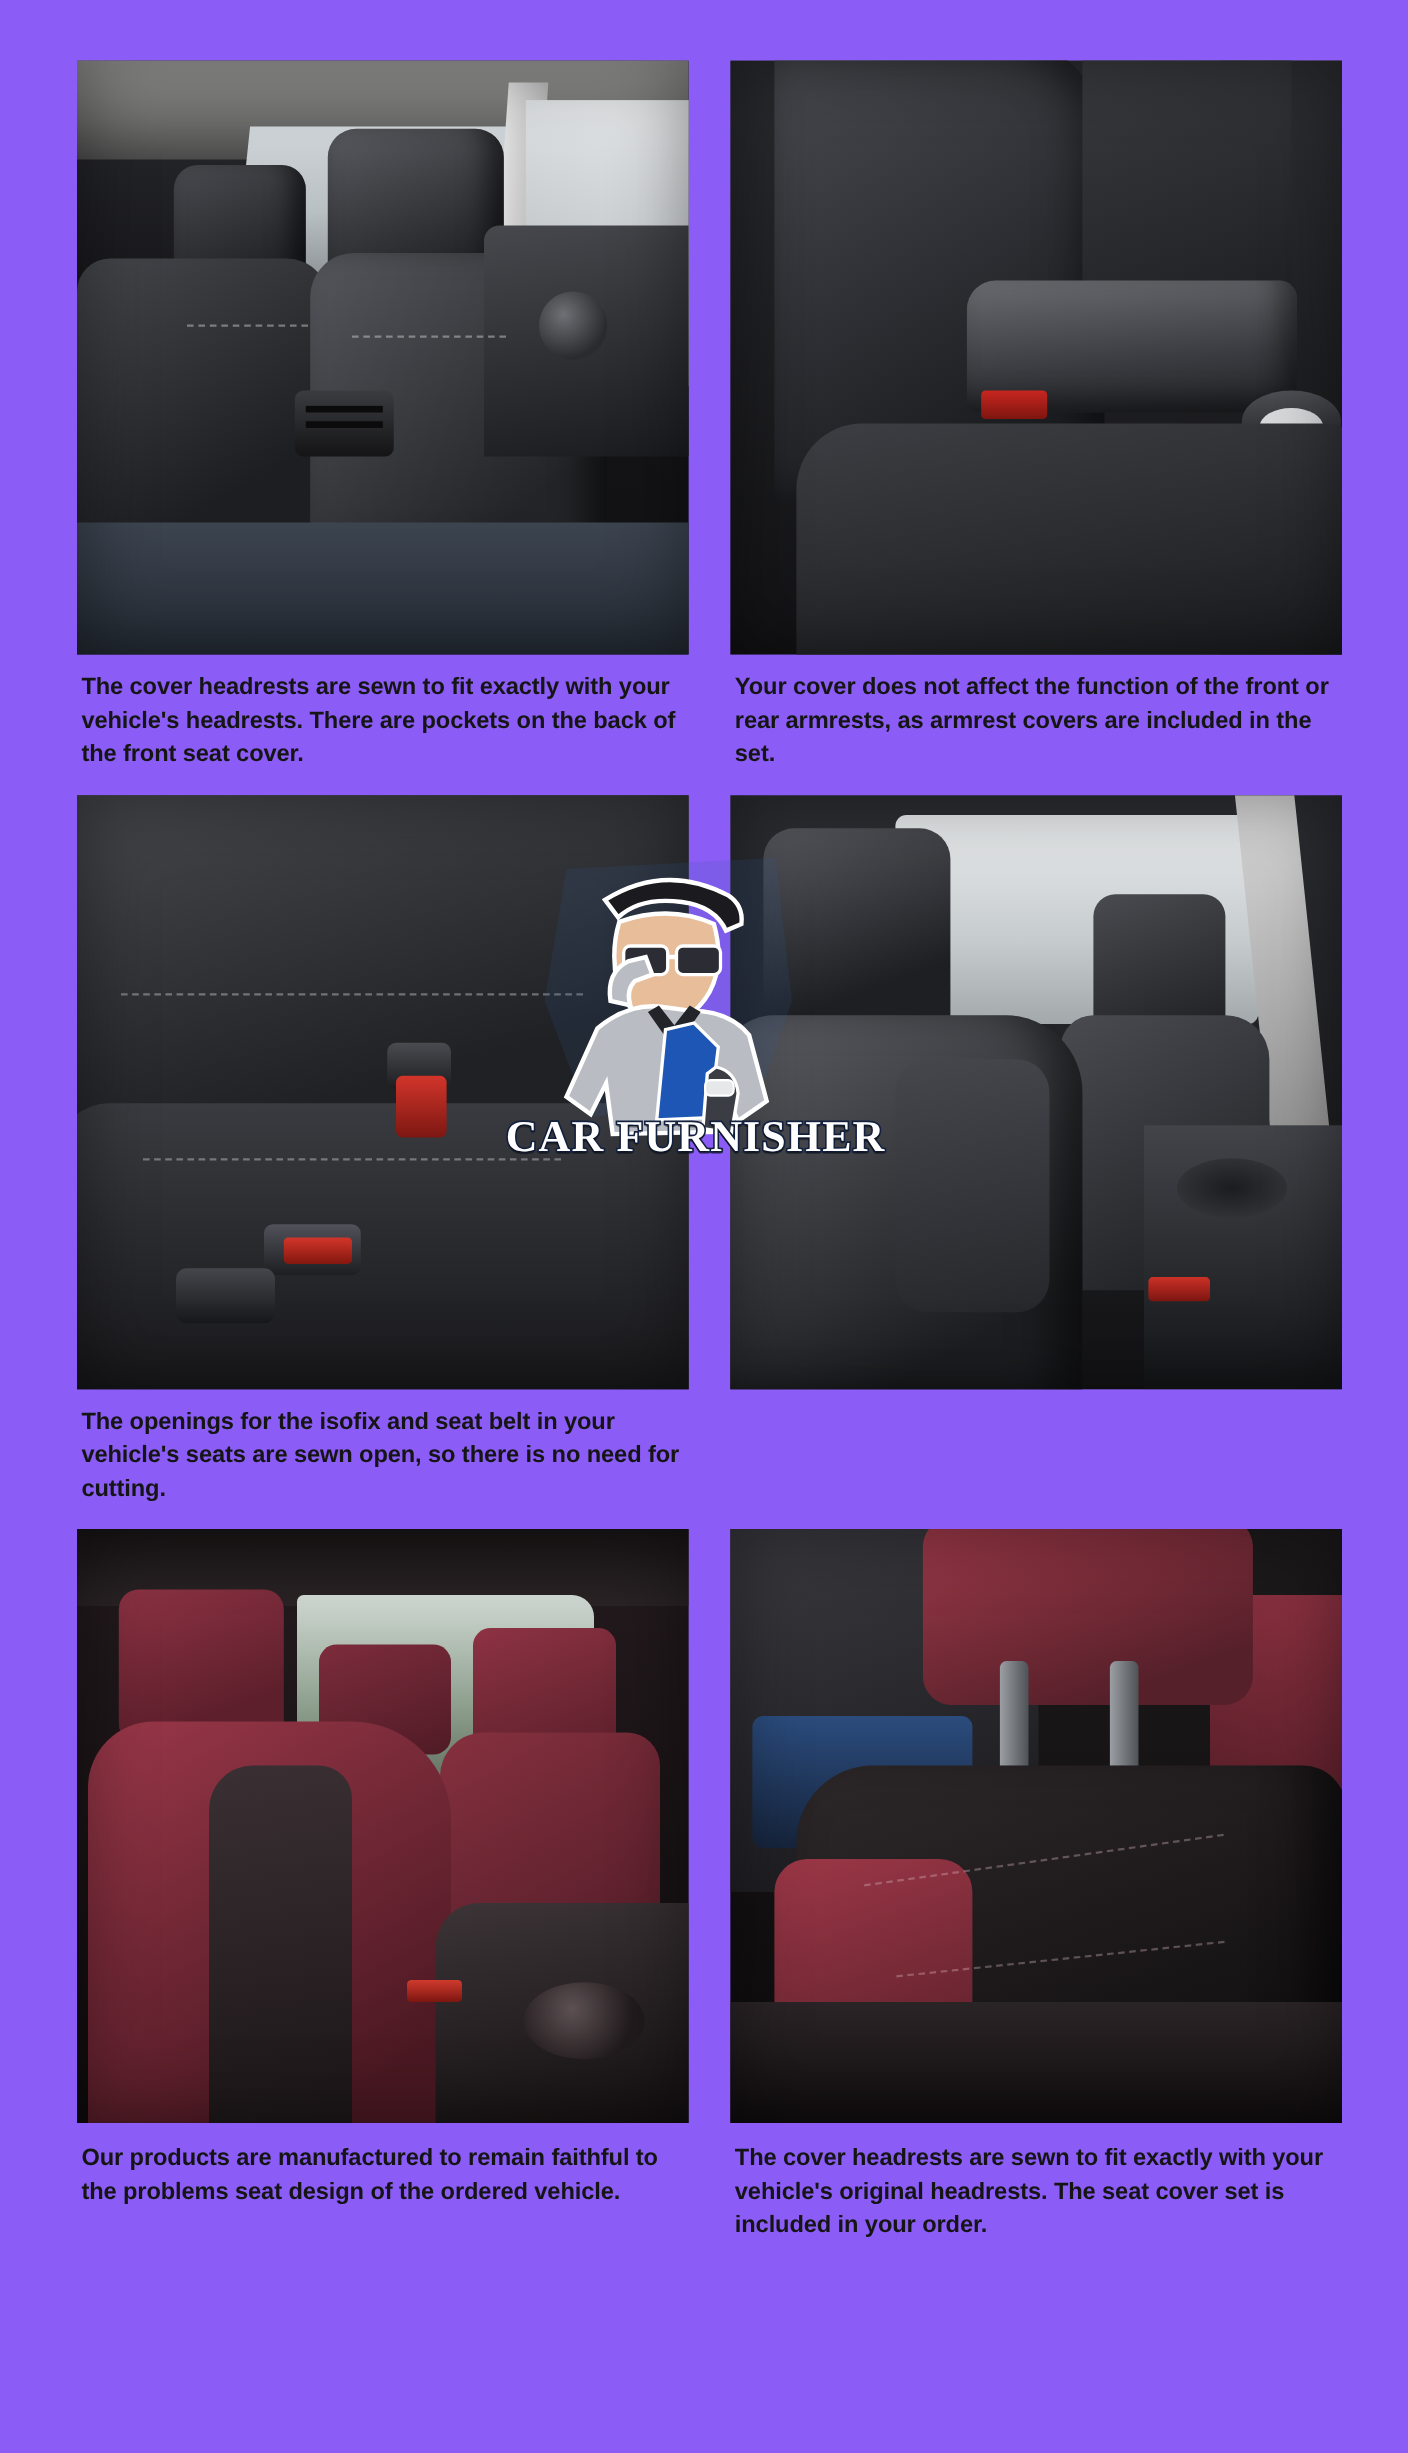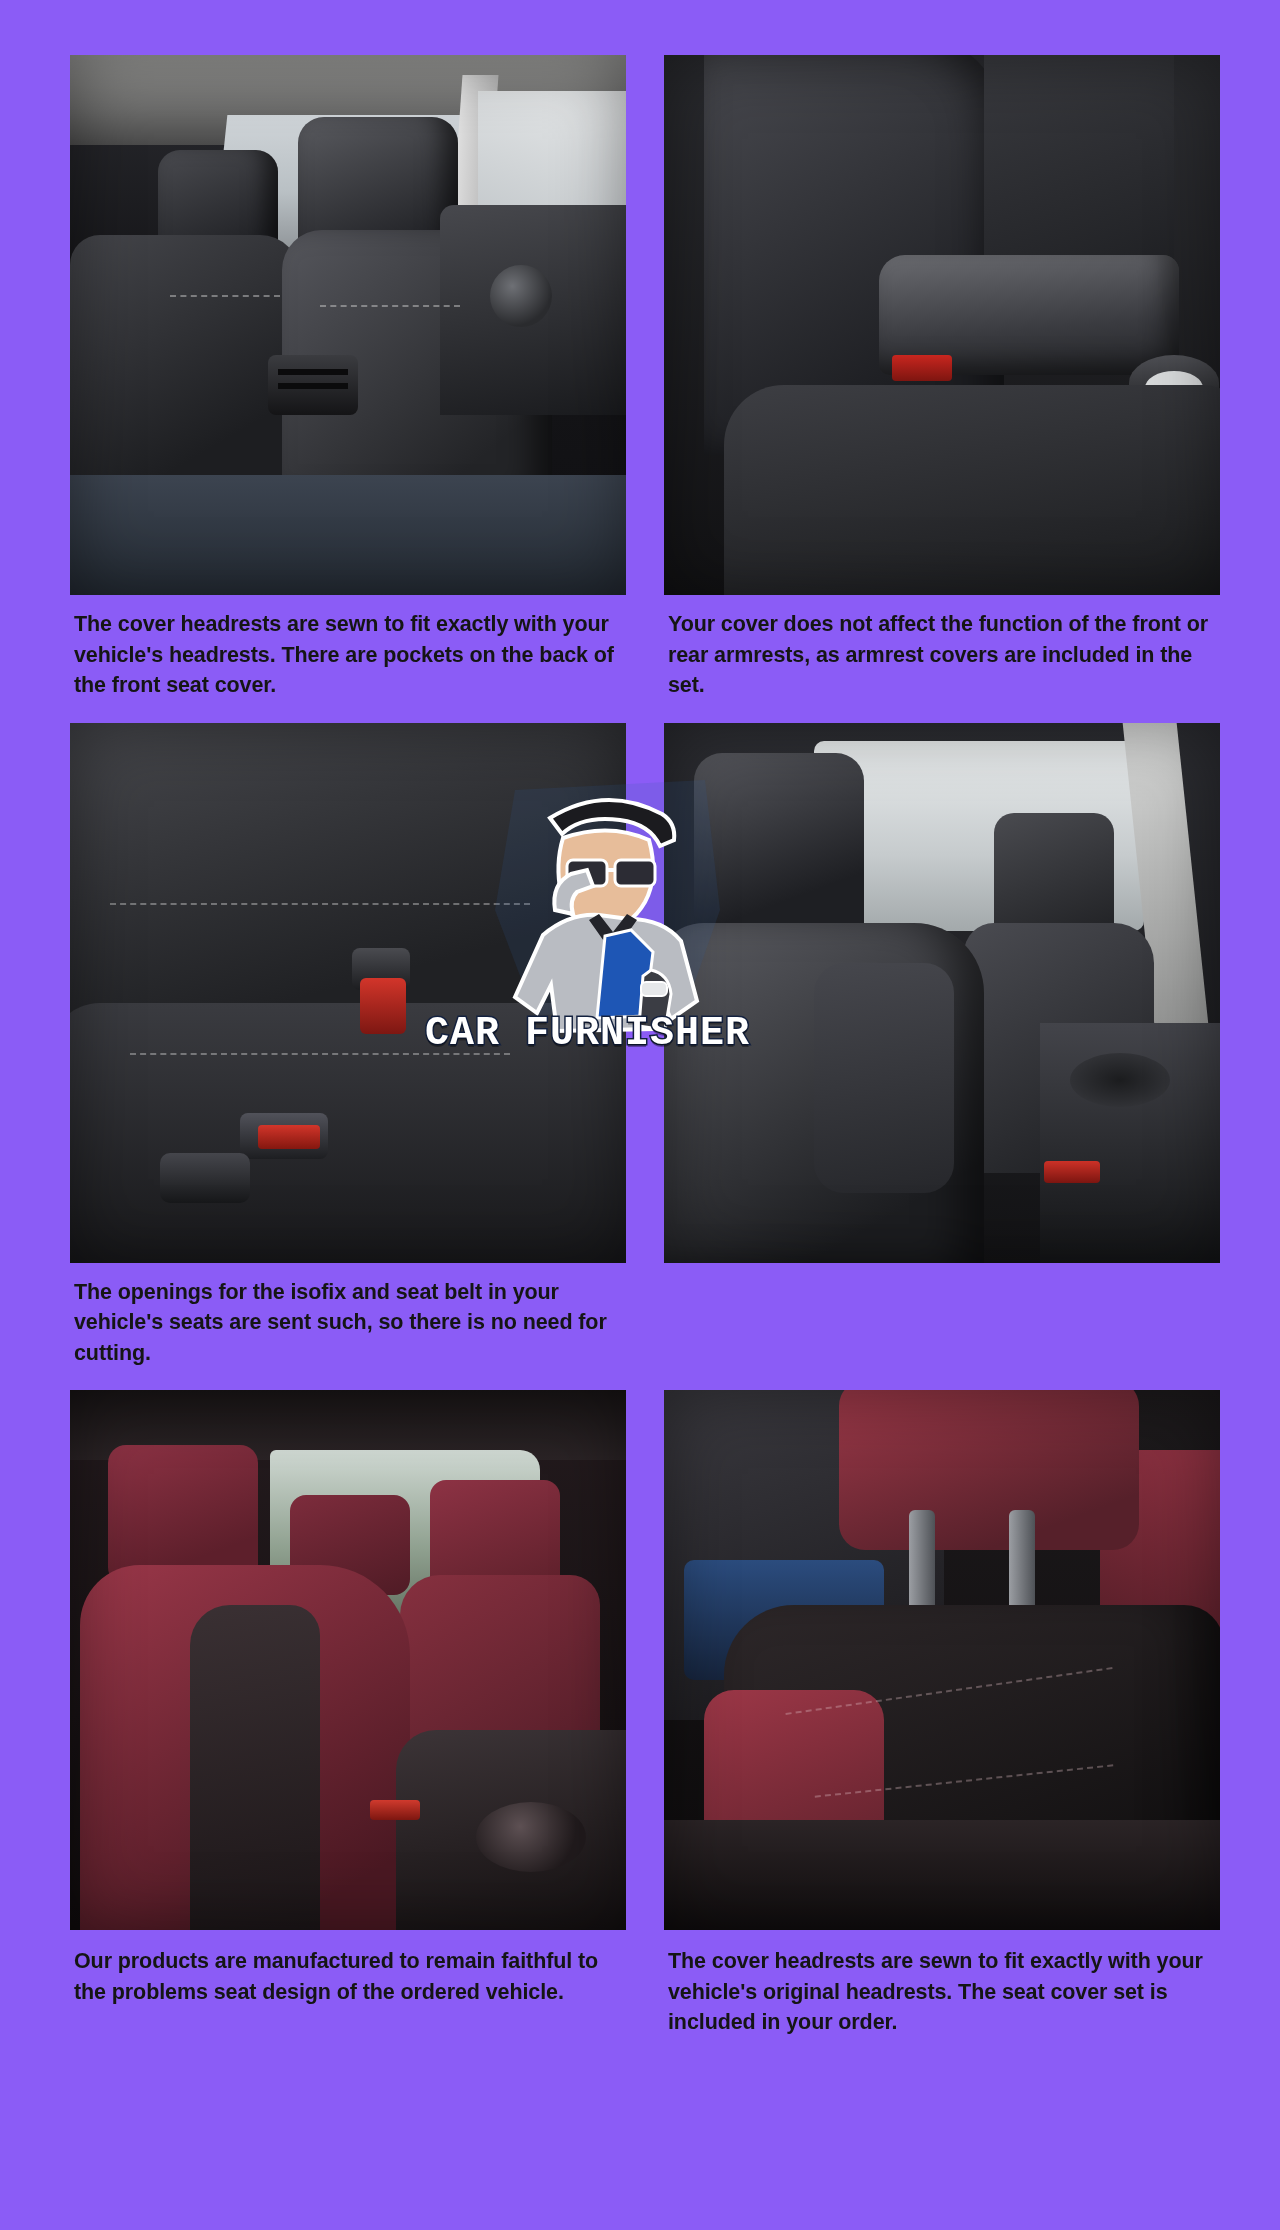--- a/index.html
+++ b/index.html
@@ -373,22 +373,22 @@
     top: 760px;
     width: 310px;
     height: 330px;
     pointer-events:none;
   }
   .wm-text {
     position:absolute;
     left: -30px;
     bottom: 34px;
     width: 380px;
-    text-align:left;
-    font-family: Liberation Mono, monospace;
+    text-align:right;
+    font-family: Liberation Serif, serif;
     font-weight: bold;
     font-size: 40px;
     letter-spacing: 1px;
     color: #ffffff;
     -webkit-text-stroke: 3px #13213f;
     paint-order: stroke fill;
     text-shadow: 0 3px 0 rgba(0,0,0,.35);
   }
 </style>
 </head>
@@ -439,21 +439,21 @@
         <div class="seatpad"></div>
         <div class="buckle1b"></div>
         <div class="buckle1"></div>
         <div class="buckle2"></div>
         <div class="buckle2r"></div>
         <div class="clip3"></div>
         <div class="st" style="left:40px;top:180px;width:420px;"></div>
         <div class="st" style="left:60px;top:330px;width:380px;"></div>
         <div class="vign"></div>
       </div>
-      <div class="caption">The openings for the isofix and seat belt in your vehicle's seats are sent such, so there is no need for cutting.</div>
+      <div class="caption">The openings for the isofix and seat belt in your vehicle's seats are sewn open, so there is no need for cutting.</div>
     </div>
 
     <div class="cell row2">
       <div class="photo p4">
         <div class="sky"></div>
         <div class="apillar"></div>
         <div class="hrA"></div>
         <div class="hrB"></div>
         <div class="seatB"></div>
         <div class="seatA"></div>

